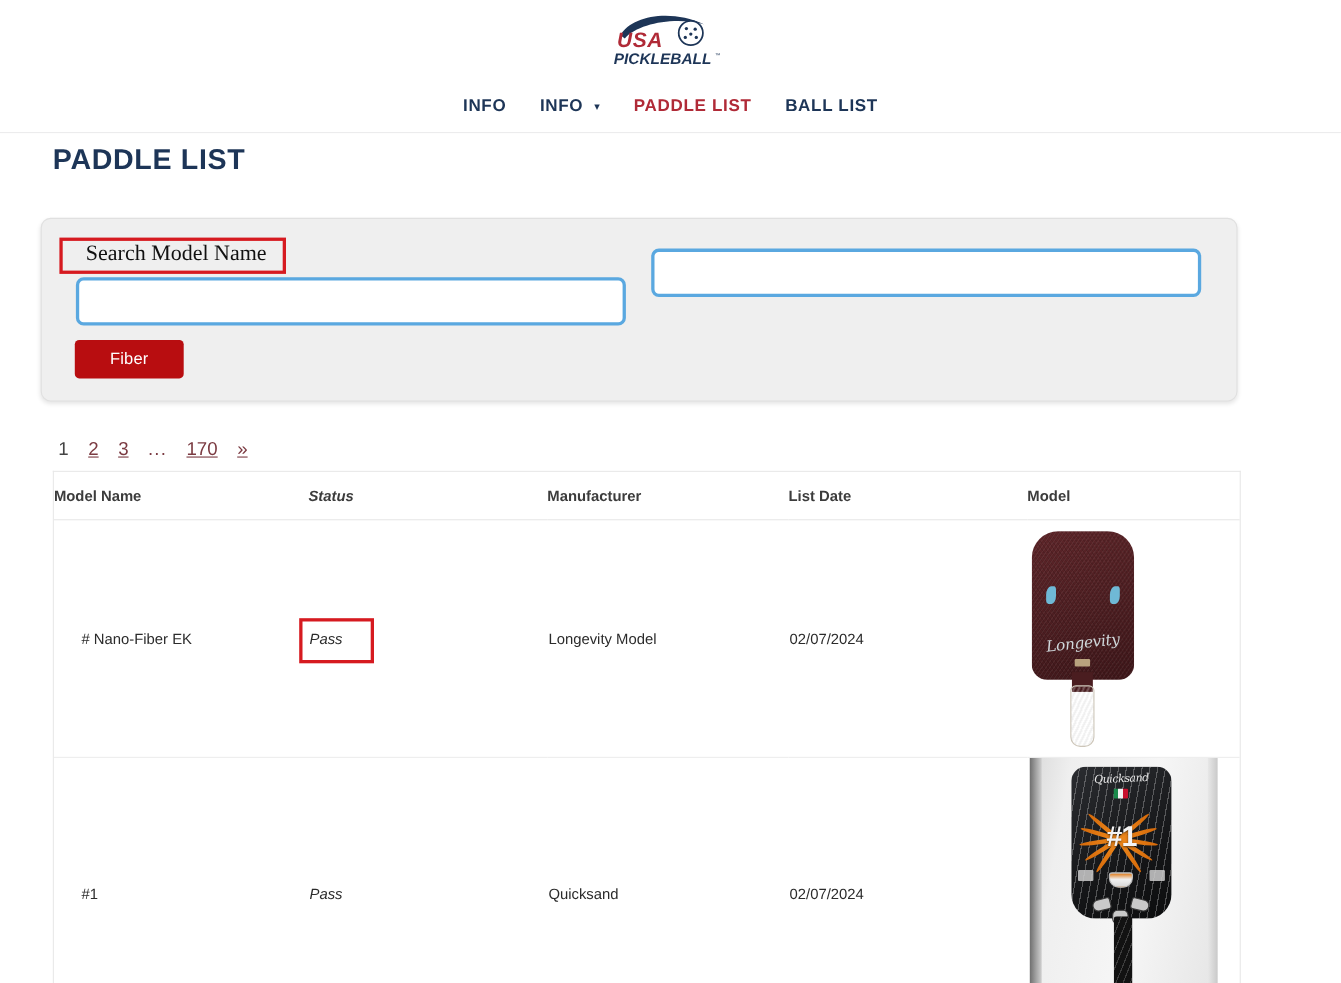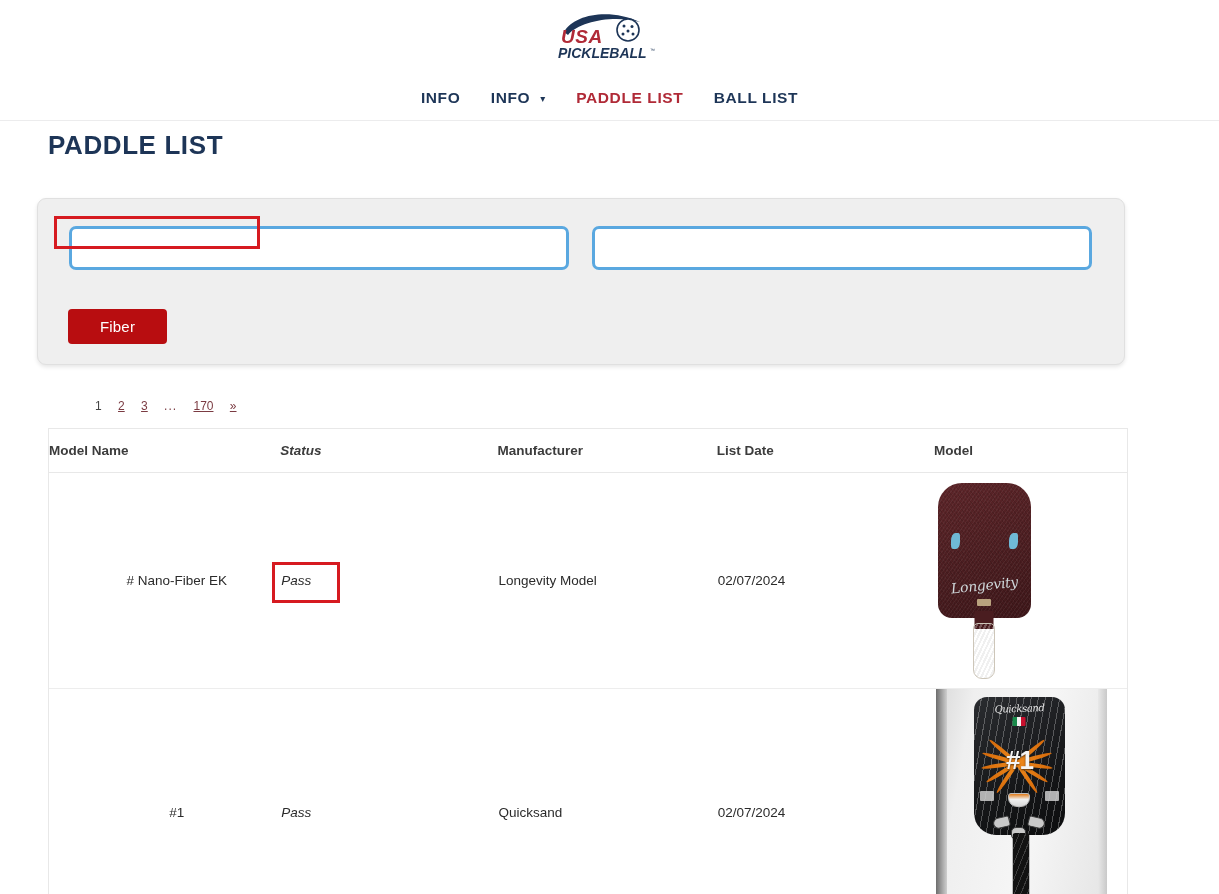--- a/index.html
+++ b/index.html
@@ -100,24 +100,23 @@
     border-radius: 4px;
     font-size: 15px;
     font-family: "Liberation Sans", sans-serif;
     cursor: pointer;
     letter-spacing: 0.2px;
   }
 
   
   .pagination {
     position: absolute; left: 53px; top: 399px;
-    font-size: 12px;
+    font-size: 17px;
     color: #7b3b42;
     white-space: nowrap;
-    margin-left: 42px;
   }
   .pagination span, .pagination a {
     display: inline-block;
     margin-right: 13px;
     color: #7b3b42;
     font-family: "Liberation Sans", sans-serif;
   }
   .pagination .pg-current { color: #444; text-decoration: none; }
   .pagination .pg-link { text-decoration: underline; }
   .pagination .pg-ellipsis { text-decoration: none; color:#7b3b42; letter-spacing:1px;}
@@ -146,21 +145,21 @@
     border-bottom: 1px solid #e8e8e8;
     font-family: "Liberation Sans", sans-serif;
   }
   table.paddle-table td {
     font-size: 13.5px;
     color: #2b2b2b;
     border-bottom: 1px solid #ededed;
     vertical-align: middle;
     font-family: "Liberation Sans", sans-serif;
   }
-  .col-model { width: 229px; padding-left: 25px; text-align: center; }
+  .col-model { width: 229px; padding-left: 25px; }
   .col-status { width: 215px; font-style: italic; }
   .col-manu  { width: 217px; }
   .col-date  { width: 215px; }
   .col-image { width: 193px; }
 
   tr.row-1 td { height: 216px; }
   tr.row-2 td { height: 248px; }
 
   .img-cell { position: relative; padding: 0; }
 
@@ -375,20 +374,21 @@
         <span>BALL LIST</span>
       </a>
     </nav>
   </div>
 
   <h1 class="page-title">PADDLE LIST</h1>
 
   <div class="search-panel">
 
     <div class="field-col-left">
+      <label class="field-label">Search Model Name</label>
       <input class="text-input" type="text" placeholder="" style="">
     </div>
 
     <div class="field-col-right">
       <input class="text-input" type="text" placeholder="" style="">
     </div>
   </div>
 
   <button class="search-button">Fiber</button>
 

